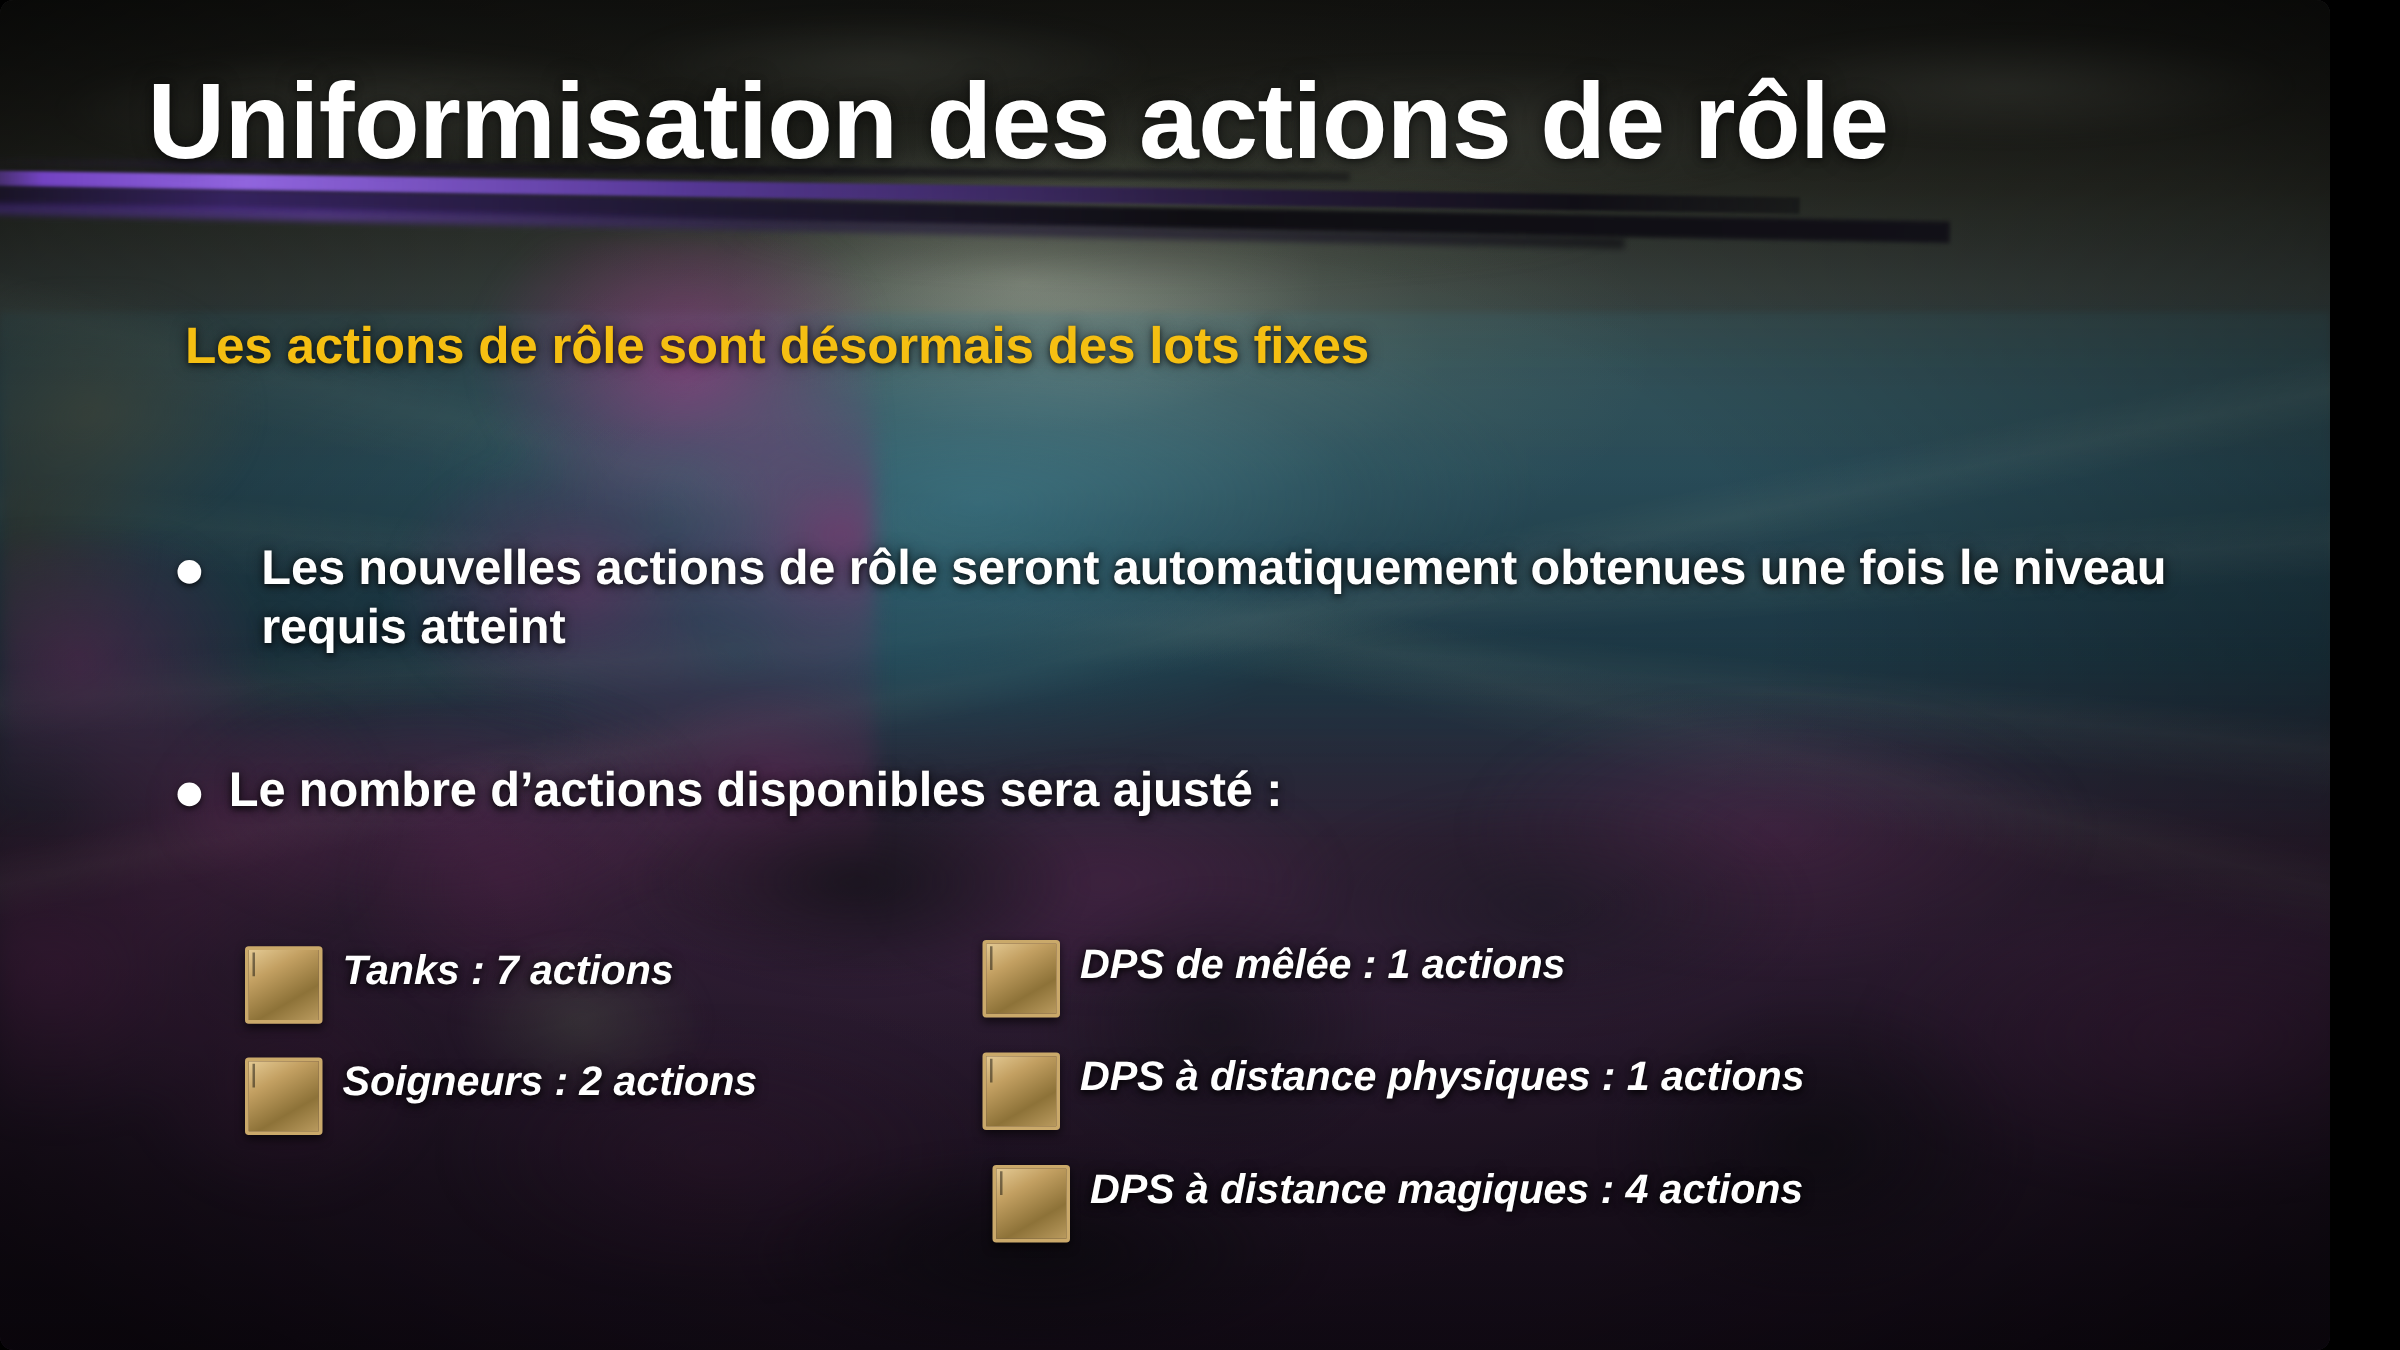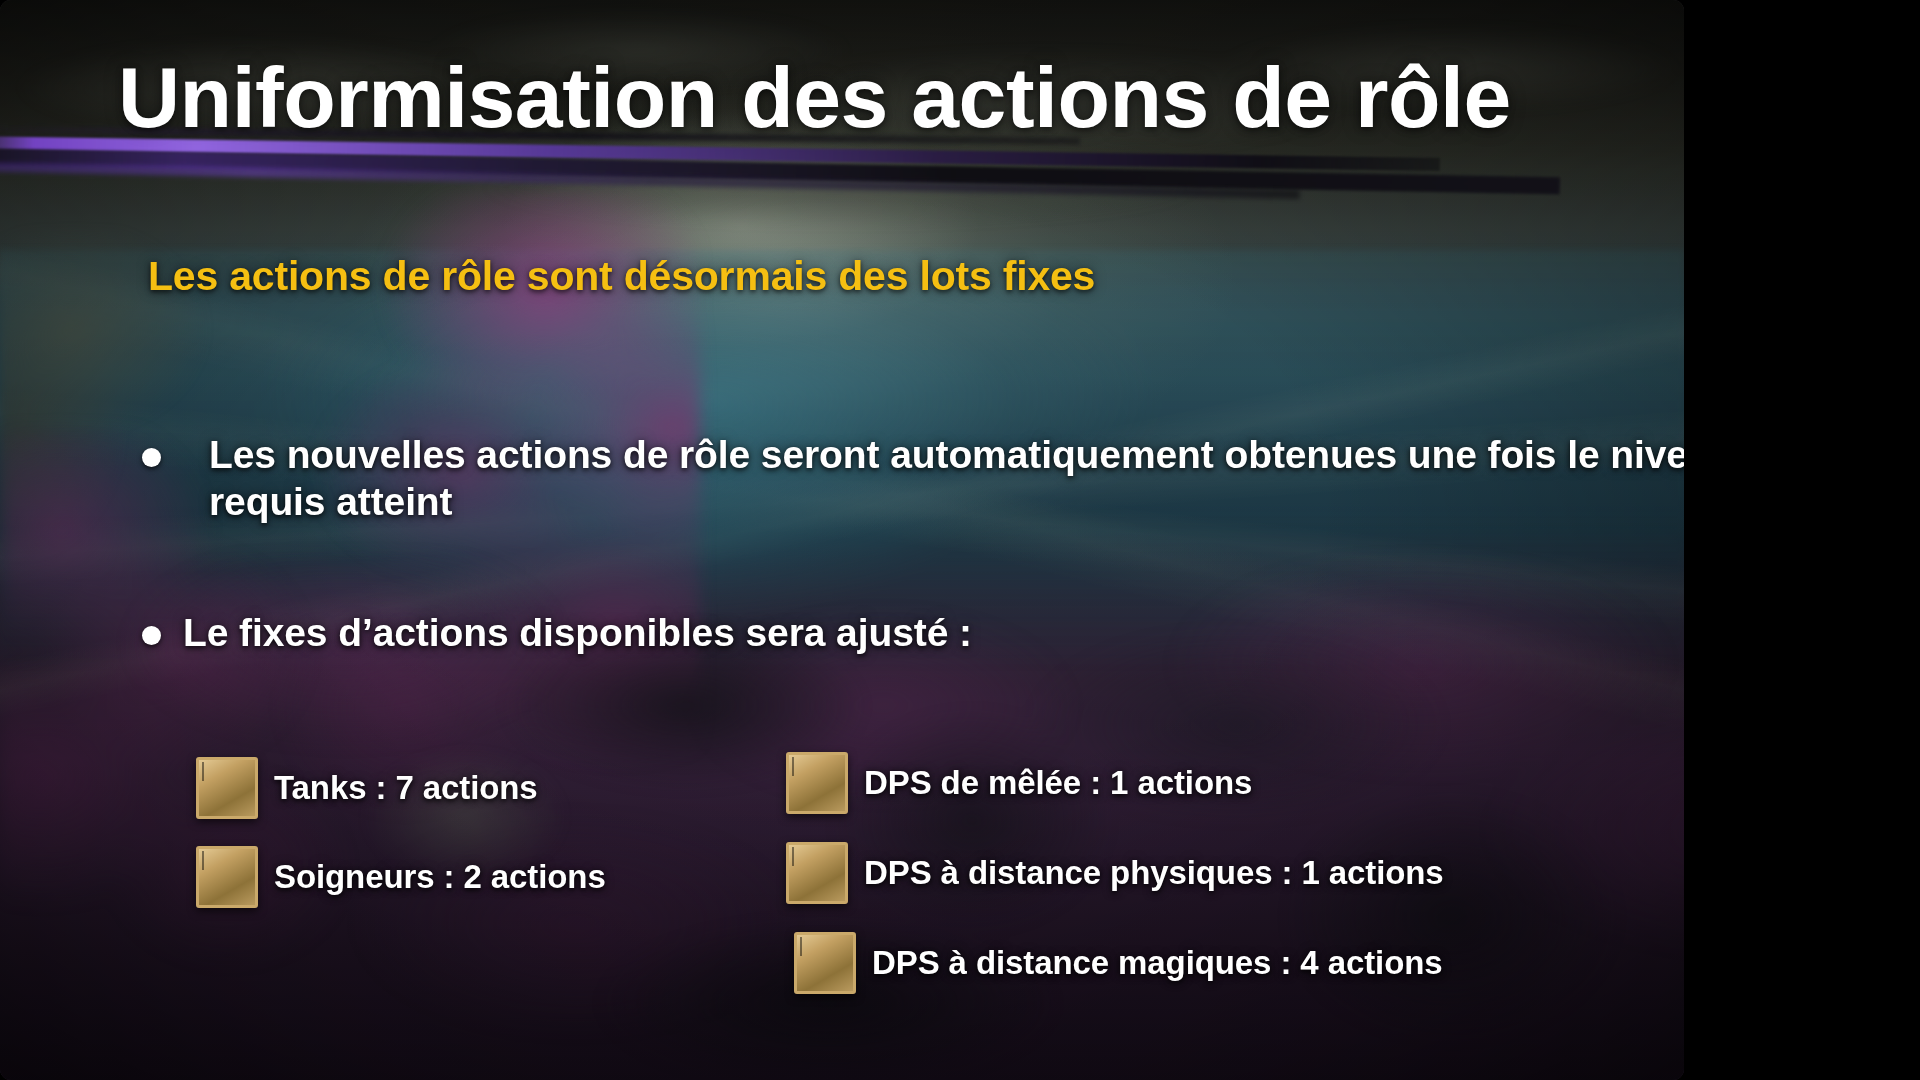--- a/index.html
+++ b/index.html
@@ -3,21 +3,21 @@
 <meta charset="utf-8">
 <title>Uniformisation des actions de rôle</title>
 <style>
   html, body {
     margin: 0;
     padding: 0;
     background: #000;
   }
   #slide {
     position: relative;
-    width: 1684px;
+    width: 1864px;
     height: 1080px;
     overflow: hidden;
     background: #1a1420;
     font-family: "Liberation Sans", sans-serif;
     border-radius: 11px;
     -webkit-font-smoothing: antialiased;
   }
 
   
   .bg-layer { position: absolute; inset: 0; }
@@ -217,23 +217,24 @@
     line-height: 1.20;
     letter-spacing: -0.1px;
     text-shadow: 0 2px 5px rgba(0,0,0,0.78), 0 0 12px rgba(0,0,0,0.50);
   }
 
   
   .roles { position: absolute; left: 0; top: 0; width: 1920px; height: 1080px; }
   .role-row {
     position: absolute;
     display: flex;
-    align-items: center;
+    align-items: flex-start;
     gap: 16px;
     white-space: nowrap;
+    font-style: italic;
   }
   .role-tank    { left: 196px; top: 757px; }
   .role-healer  { left: 196px; top: 846px; }
   .role-melee   { left: 786px; top: 752px; }
   .role-phys    { left: 786px; top: 842px; }
   .role-magic   { left: 794px; top: 932px; }
 
   .role-label {
     font-size: 33px;
     font-weight: bold;
@@ -297,21 +298,21 @@
 
   <div class="bullet-list">
 
     <div class="bullet bullet-1">
       <span class="bullet-dot"></span>
       <span class="bullet-text">Les nouvelles actions de rôle seront automatiquement obtenues une fois le niveau requis atteint</span>
     </div>
 
     <div class="bullet bullet-2">
       <span class="bullet-dot"></span>
-      <span class="bullet-text">Le fixes d’actions disponibles sera ajusté :</span>
+      <span class="bullet-text">Le nombre d’actions disponibles sera ajusté :</span>
     </div>
 
   </div>
 
   <div class="roles">
 
     <div class="role-row role-tank">
       <span class="role-icon">
         <span class="plate plate-blue">
           <svg viewBox="0 0 64 64" aria-hidden="true">

